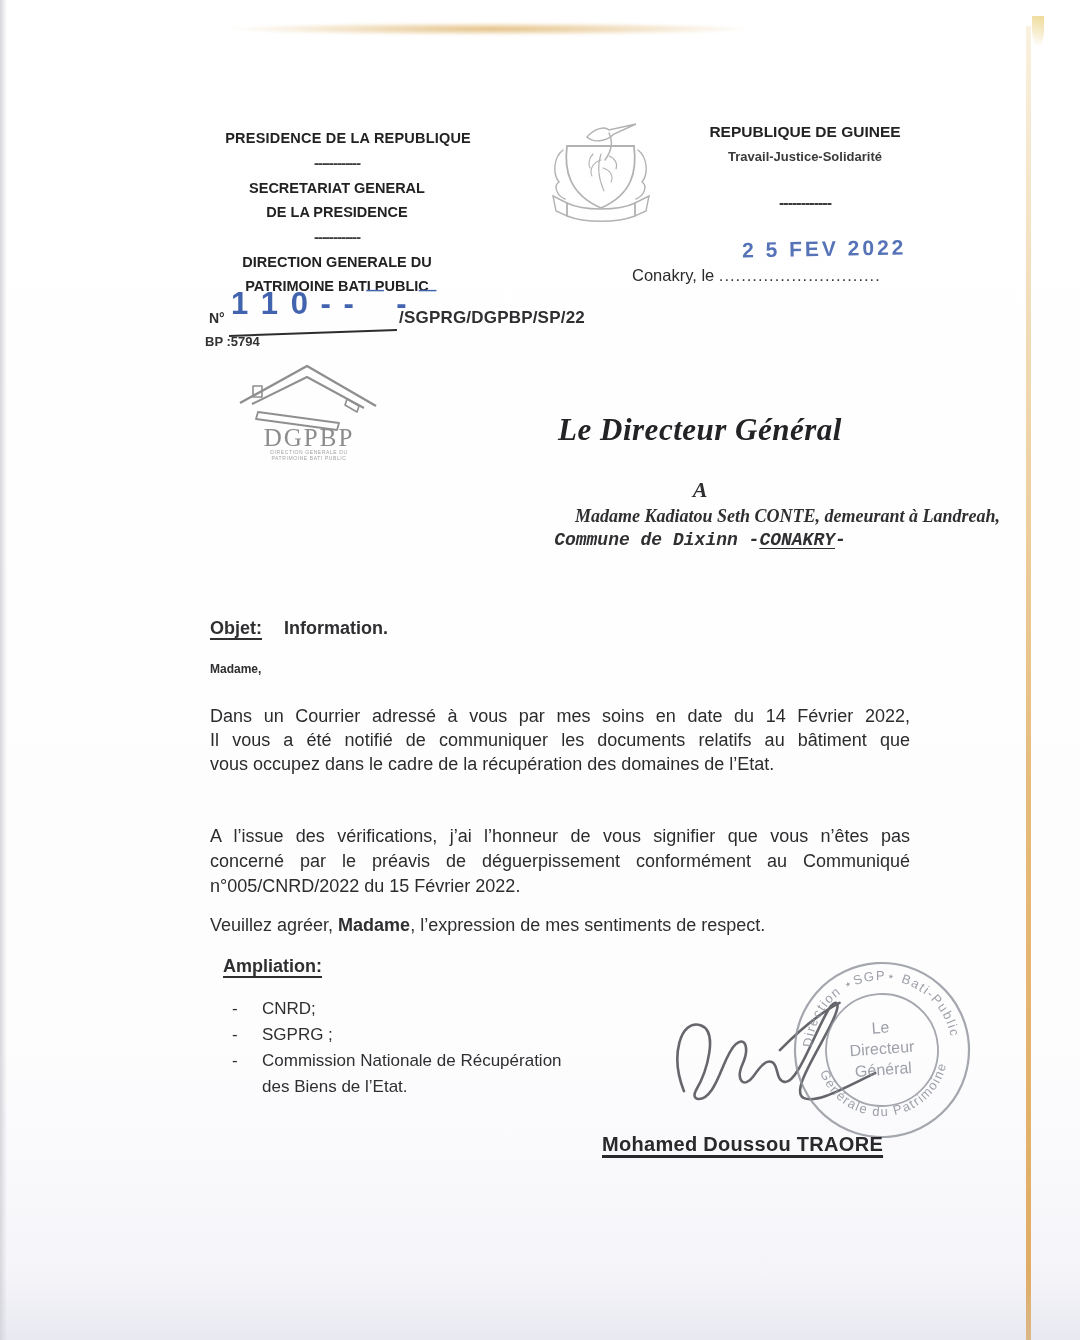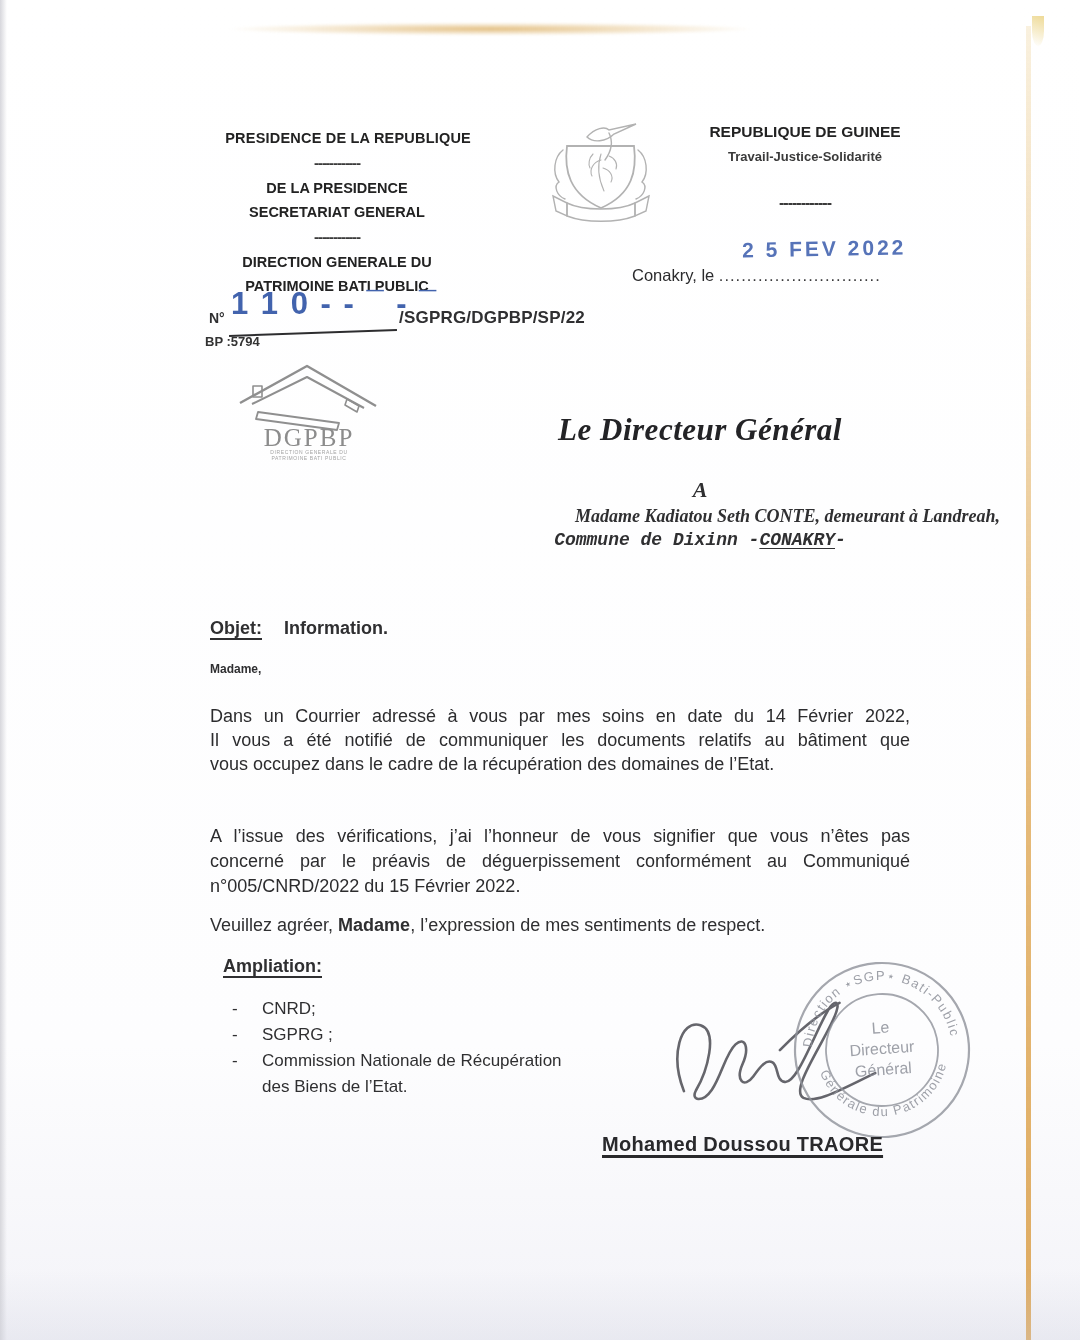--- a/index.html
+++ b/index.html
@@ -94,22 +94,22 @@
 
   <div class="top-smudge"></div>
   <div class="right-edge"></div>
   <div class="corner-fold"></div>
   <div class="left-edge"></div>
   <div class="bottom-tint"></div>
 
   <div class="lh-left">
     <div class="l1">PRESIDENCE DE LA REPUBLIQUE</div>
     <div class="lh-sep">------------</div>
+    <div>SECRETARIAT GENERAL</div>
     <div>DE LA PRESIDENCE</div>
-    <div>SECRETARIAT GENERAL</div>
     <div class="lh-sep">------------</div>
     <div>DIRECTION GENERALE DU</div>
     <div>PATRIMOINE BATI PUBLIC</div>
   </div>
 
   <div class="ref-row">
     <span class="ref-no">N°</span>
     <span class="ref-blue">1 1 0 - - ¯ - ¯</span>
     <span class="ref-line"></span>
     <span class="ref-suffix">/SGPRG/DGPBP/SP/22</span>

